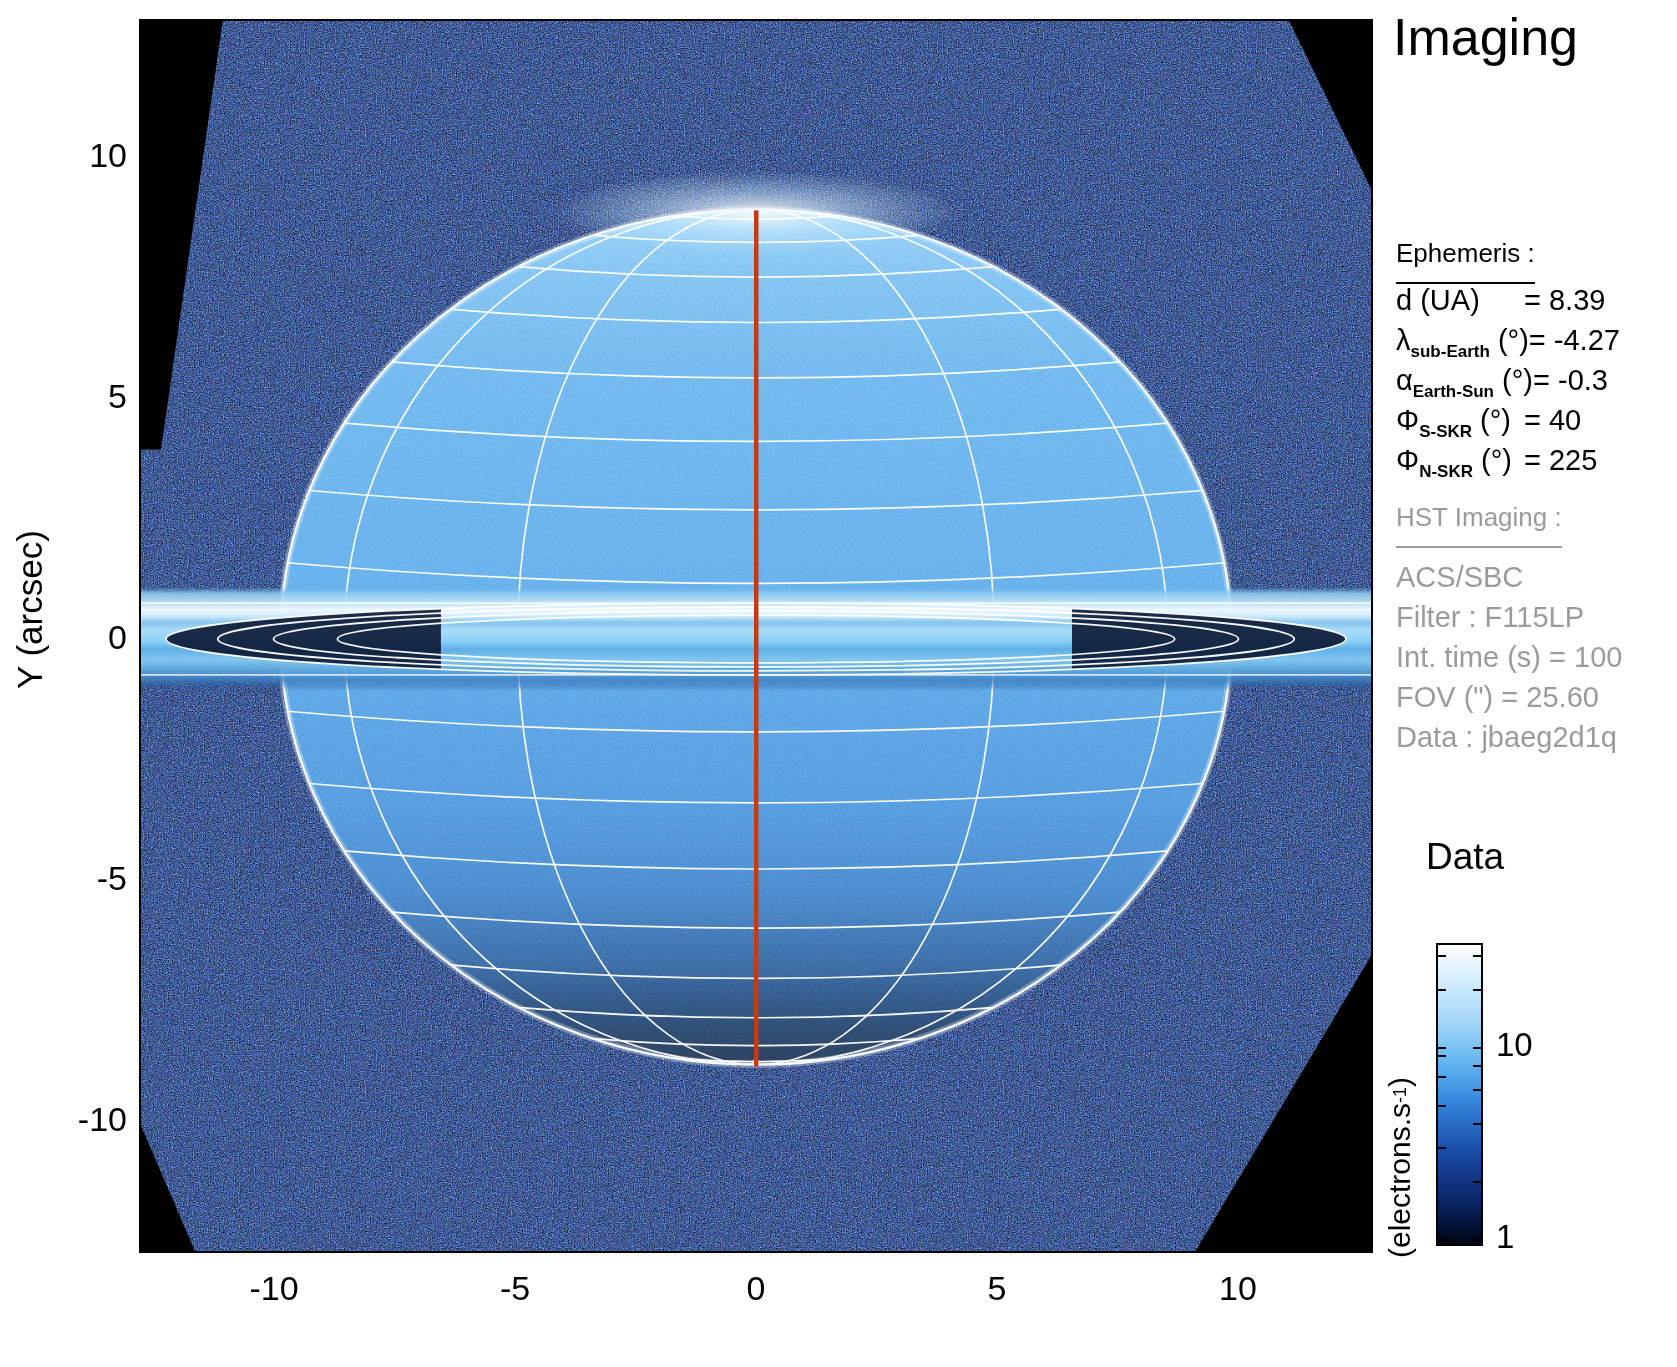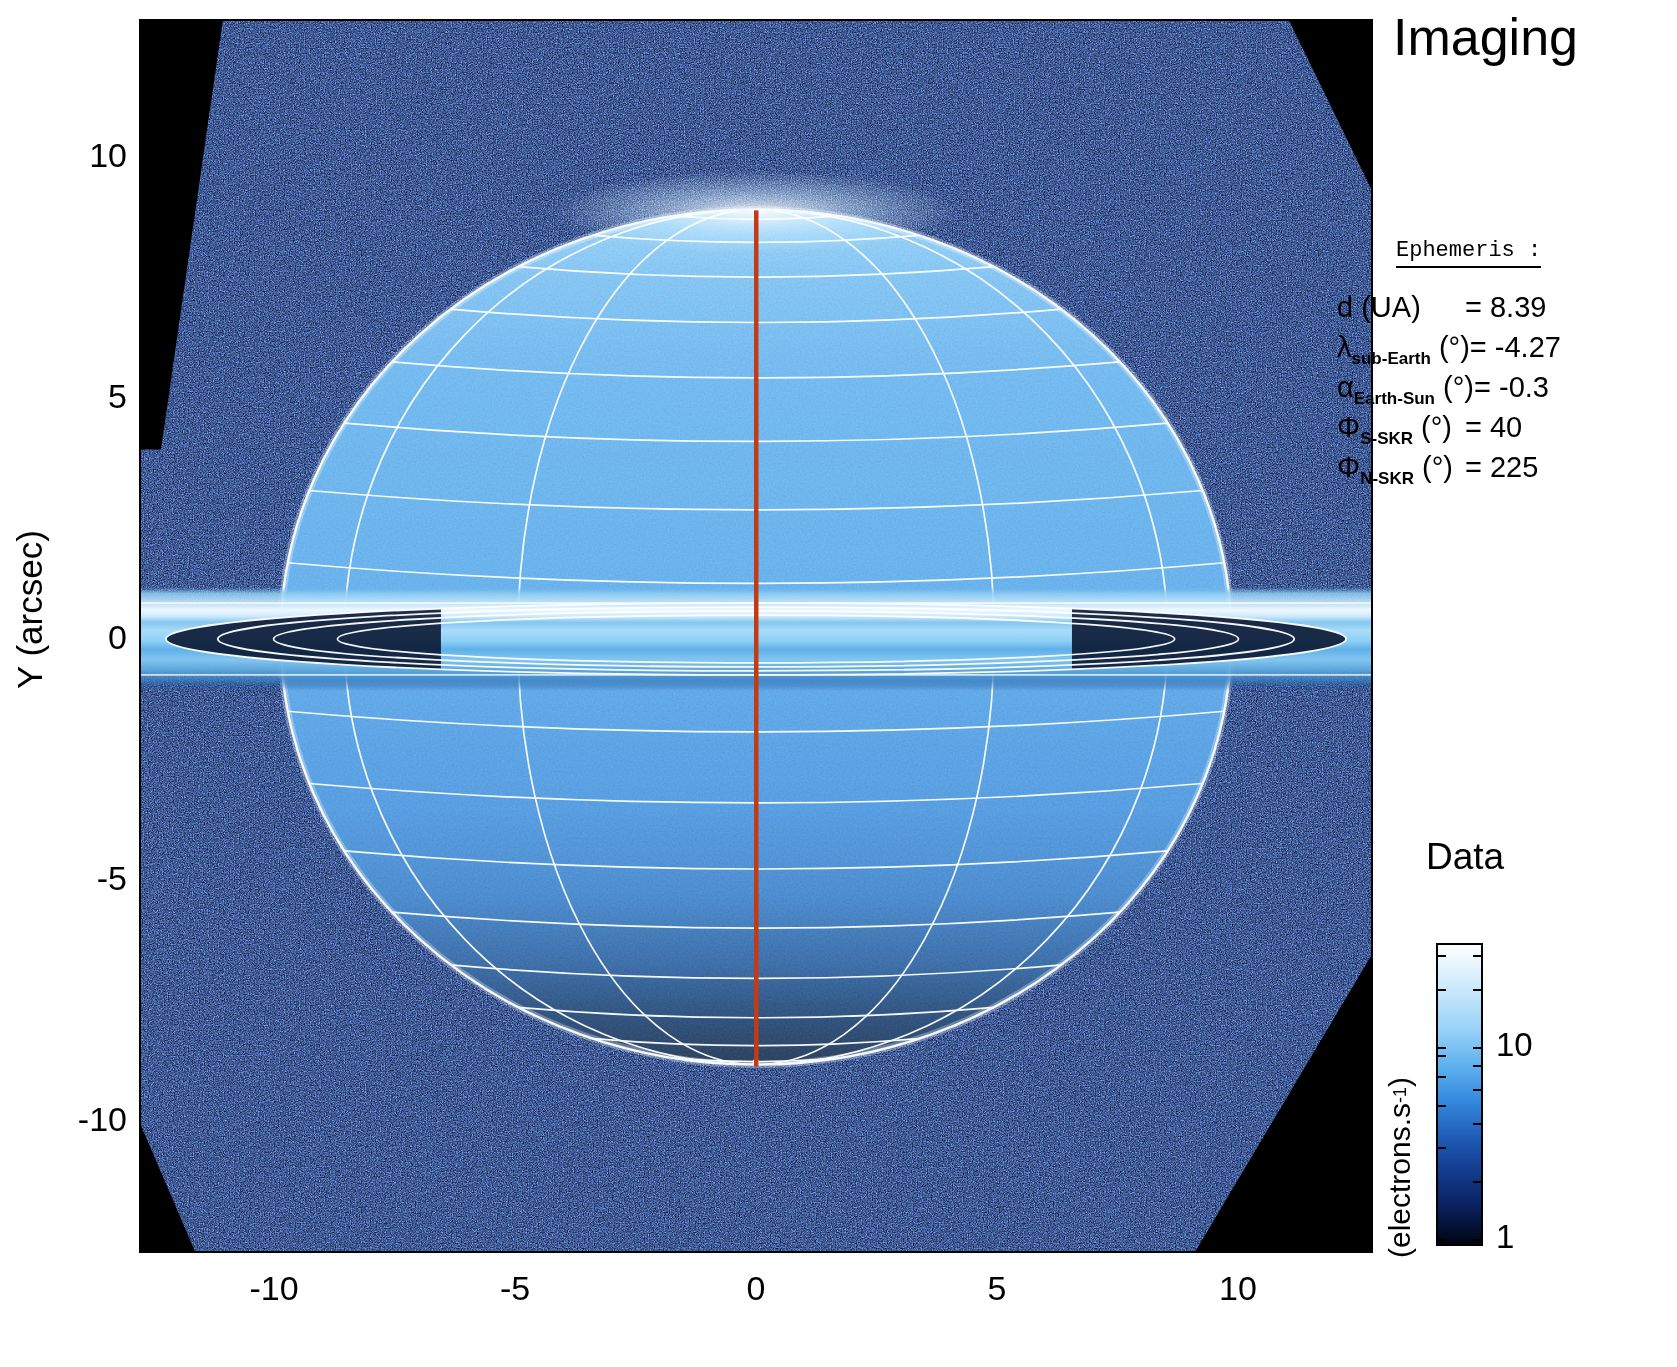--- a/index.html
+++ b/index.html
@@ -12,23 +12,23 @@
   
   .ytick{position:absolute;width:84px;text-align:right;font-size:34px;line-height:40px;}
   .xtick{position:absolute;width:140px;text-align:center;font-size:34px;line-height:40px;}
   .axis-label{position:absolute;font-size:35px;}
   #xlabel{left:586px;top:1312px;width:340px;text-align:center;}
   #ylabel{left:10px;top:420px;height:380px;writing-mode:vertical-lr;transform:rotate(180deg);
           display:flex;align-items:center;justify-content:center;}
   
   #title{position:absolute;left:1393px;top:8px;font-size:52px;line-height:58px;}
   #dateblock{position:absolute;left:1396px;top:94px;font-size:29px;line-height:39px;}
-  .heading{display:inline-block;border-bottom:2px solid #000;padding-bottom:3px;font-size:22px;font-family:Liberation Mono, monospace;}
+  .heading{display:inline-block;border-bottom:2px solid #000;padding-bottom:13px;font-size:26px;}
   #eph-head{position:absolute;left:1396px;top:238px;}
-  #eph-rows{position:absolute;left:1337px;top:284px;font-size:29px;margin-top:7px;}
+  #eph-rows{position:absolute;left:1396px;top:284px;font-size:29px;}
   .eph-row{height:40px;white-space:nowrap;}
   .eph-label{display:inline-block;min-width:128px;}
   .eph-row sub{font-size:17px;font-weight:bold;}
   #hst{position:absolute;left:1396px;top:500px;color:#9b9b9b;font-size:29px;}
   #hst .heading{border-bottom-color:#9b9b9b;color:#9b9b9b;}
   #hst-lines{margin-top:9px;line-height:40px;white-space:nowrap;}
   
   #flux-title{position:absolute;left:1398px;top:836px;width:134px;text-align:center;font-size:37px;}
   #cbar{position:absolute;left:1436px;top:943px;width:47px;height:303px;
         border:2px solid #000;box-sizing:border-box;
@@ -196,20 +196,30 @@
       <span class="eph-label"><span>α</span><sub>Earth-Sun</sub> <span>(°)</span></span><span class="eph-val">= -0.3</span>
     </div>
     <div class="eph-row">
       <span class="eph-label"><span>Φ</span><sub>S-SKR</sub> <span>(°)</span></span><span class="eph-val">= 40</span>
     </div>
     <div class="eph-row">
       <span class="eph-label"><span>Φ</span><sub>N-SKR</sub> <span>(°)</span></span><span class="eph-val">= 225</span>
     </div>
   </div>
 
+  <div id="hst">
+    <span class="heading">HST Imaging :</span>
+    <div id="hst-lines">
+      <div>ACS/SBC</div>
+      <div>Filter : F115LP</div>
+      <div>Int. time (s) = 100</div>
+      <div>FOV (") = 25.60</div>
+      <div>Data : jbaeg2d1q</div>
+    </div>
+  </div>
 
   <div id="flux-title">Data</div>
 
   <div id="cbar">
     <div class="cbt l" style="top:10px;"></div>
     <div class="cbt r" style="top:10px;"></div>
     <div class="cbt l" style="top:44px;"></div>
     <div class="cbt r" style="top:44px;"></div>
     <div class="cbt l" style="top:102px;"></div>
     <div class="cbt r" style="top:102px;"></div>

